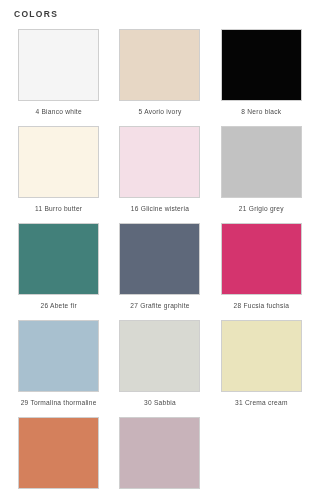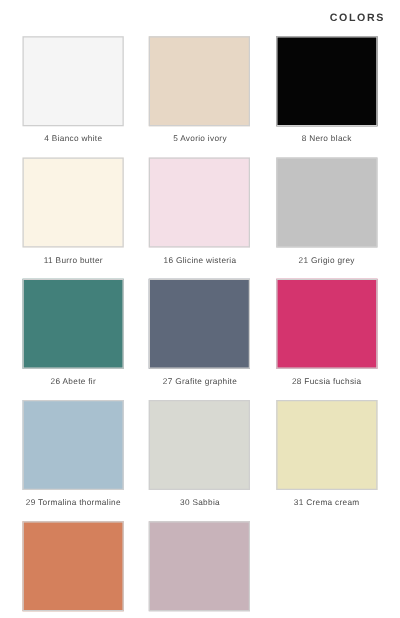--- a/index.html
+++ b/index.html
@@ -15,21 +15,20 @@
     padding:9px 12px 0 12px;
     position:relative;
   }
   .page-title{
     font-size:8.5px;
     font-weight:bold;
     letter-spacing:1.3px;
     color:#3b3b3b;
     margin:0 0 10px 2px;
     text-transform:uppercase;
-    text-align:right;
   }
   .swatch-grid{
     display:grid;
     grid-template-columns:repeat(3,1fr);
     column-gap:8px;
     row-gap:0px;
   }
   .swatch-cell{
     display:flex;
     flex-direction:column;

